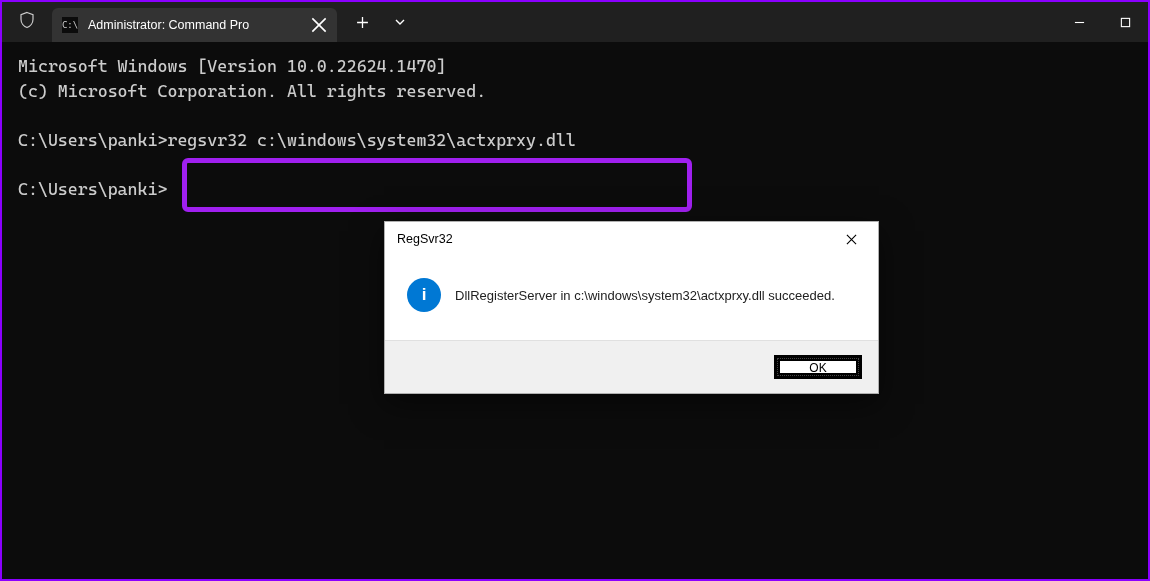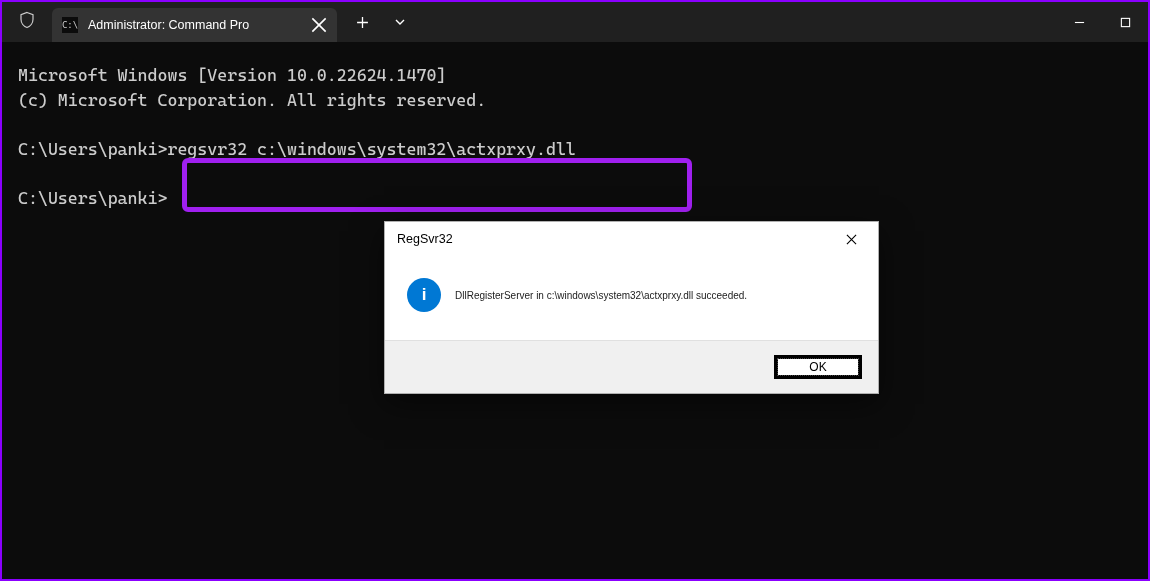--- a/index.html
+++ b/index.html
@@ -75,21 +75,21 @@
     }
     .wc-btn {
       width: 46px; height: 40px;
       display: flex; align-items: center; justify-content: center;
       color: #fff; cursor: pointer;
     }
     .wc-btn svg { width: 11px; height: 11px; }
     .terminal-body {
       background: #0c0c0c;
       height: calc(100% - 40px);
-      padding: 21px 16px;
+      padding: 12px 16px;
       font-family: 'Cascadia Mono', 'Consolas', monospace;
       font-size: 17px;
       line-height: 1.45;
       color: #cccccc;
       position: relative;
       white-space: pre;
     }
     .hl-box {
       position: absolute;
       border: 5px solid #a020f0;
@@ -131,35 +131,35 @@
     .info-badge {
       width: 34px; height: 34px;
       border-radius: 50%;
       background: #0078d4;
       color: #fff;
       display: flex; align-items: center; justify-content: center;
       font-size: 17px; font-weight: 600;
       flex-shrink: 0;
     }
     .dialog-msg {
-      font-size: 10px;
+      font-size: 13px;
       color: #222;
     }
     .dialog-buttons {
       background: #f0f0f0;
       padding: 14px 16px;
       display: flex;
       justify-content: flex-end;
       border-top: 1px solid #e0e0e0;
     }
     .dialog-ok {
       min-width: 88px;
       height: 24px;
       background: #fff;
-      border: 4px solid #000000;
+      border: 6px solid #000000;
       font-size: 12px;
       cursor: pointer;
       outline: 1px dotted #444;
       outline-offset: -4px;
     }
   </style>
 </head>
 <body>
 
 <div class="titlebar">

